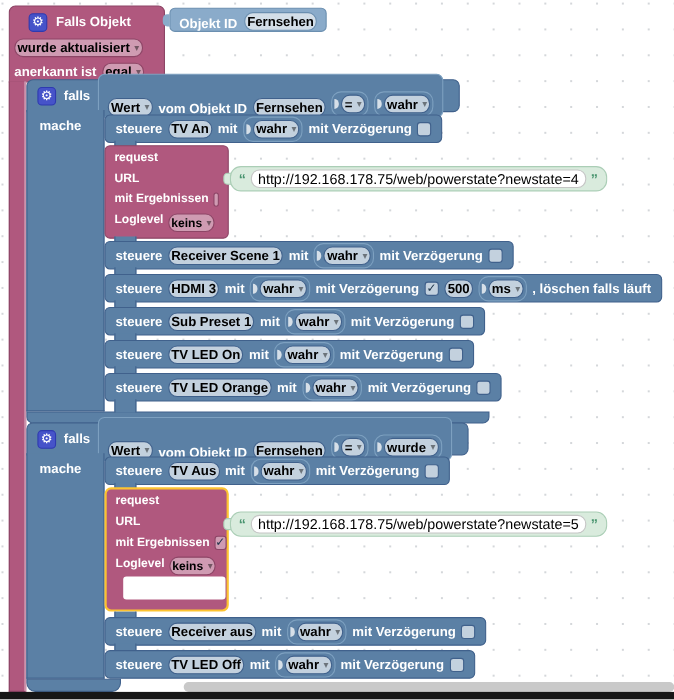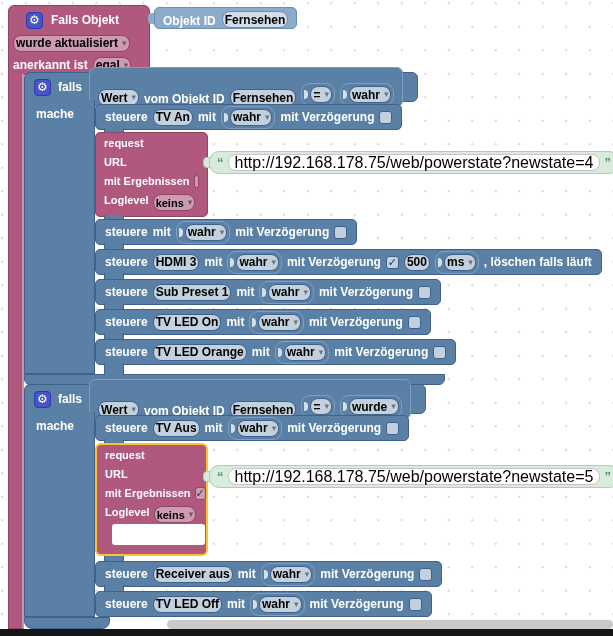--- a/index.html
+++ b/index.html
@@ -38,21 +38,21 @@
         display:inline-flex;align-items:center;justify-content:center;color:#fff;font-size:12px;line-height:12px;flex:none}
   .condpill{display:flex;align-items:flex-end;gap:5px;height:40px;padding:0 8px;background:var(--block_blue);
             border:1px solid var(--blue_sub_border);border-radius:6px;width:max-content}
   .bridge{width:20px;background:var(--block_blue);border-left:1px solid var(--block_blue_border);border-right:1px solid var(--block_blue_border)}
   .reqblk{width:113px;border-radius:5px;font-size:11px;padding:4px 8px 0;display:flex;flex-direction:column}
   .reqrow{display:flex;align-items:flex-start;gap:4px;height:19px;white-space:nowrap}
   .strpill{display:flex;align-items:center;gap:4px;height:23px;padding:0 7px;background:var(--string_green);
            border:1px solid var(--string_green_border);border-radius:10px;width:max-content}
   .quote{color:var(--quote_green);font-size:13px}
   .urlinput{background:#fff;border:1px solid #c5c5c5;border-radius:8px;height:17px;line-height:15px;
-            padding:0 6px;color:#000;font-weight:normal;font-size:16px;white-space:nowrap}
+            padding:0 6px;color:#000;font-weight:normal;font-size:13px;white-space:nowrap}
   .lbl{white-space:nowrap}
 </style>
 </head>
 <body>
 
 <div id="workspace">
 
   <div class="abs blk-pink" style="left:8px;top:5px;width:max-content;min-width:142px;height:70px;border-radius:6px 6px 6px 0;padding:2px 6px 0 0">
     <div style="display:flex;align-items:center;gap:8px;height:24px;padding-left:17px">
       <span class="gear">⚙</span>
@@ -150,20 +150,21 @@
   <div class="abs strpill" style="left:209px;top:151px">
     <span class="quote">“</span>
     <span class="urlinput">http://192.168.178.75/web/powerstate?newstate=4</span>
     <span class="quote">”</span>
   </div>
 
   <div class="abs bridge" style="left:104px;top:215px;height:6px"></div>
 
   <div class="abs blk-blue row" style="left:95px;top:219px">
     <span class="lbl">steuere</span>
+    <span class="field">Receiver Scene 1</span>
     <span class="lbl">mit</span>
     <span class="subpill">
         <span class="field">
           <span>wahr</span>
           <span class="arr">▾</span>
         </span>
       </span>
     <span class="lbl">mit Verzögerung</span>
     <span class="cb"></span>
   </div>

